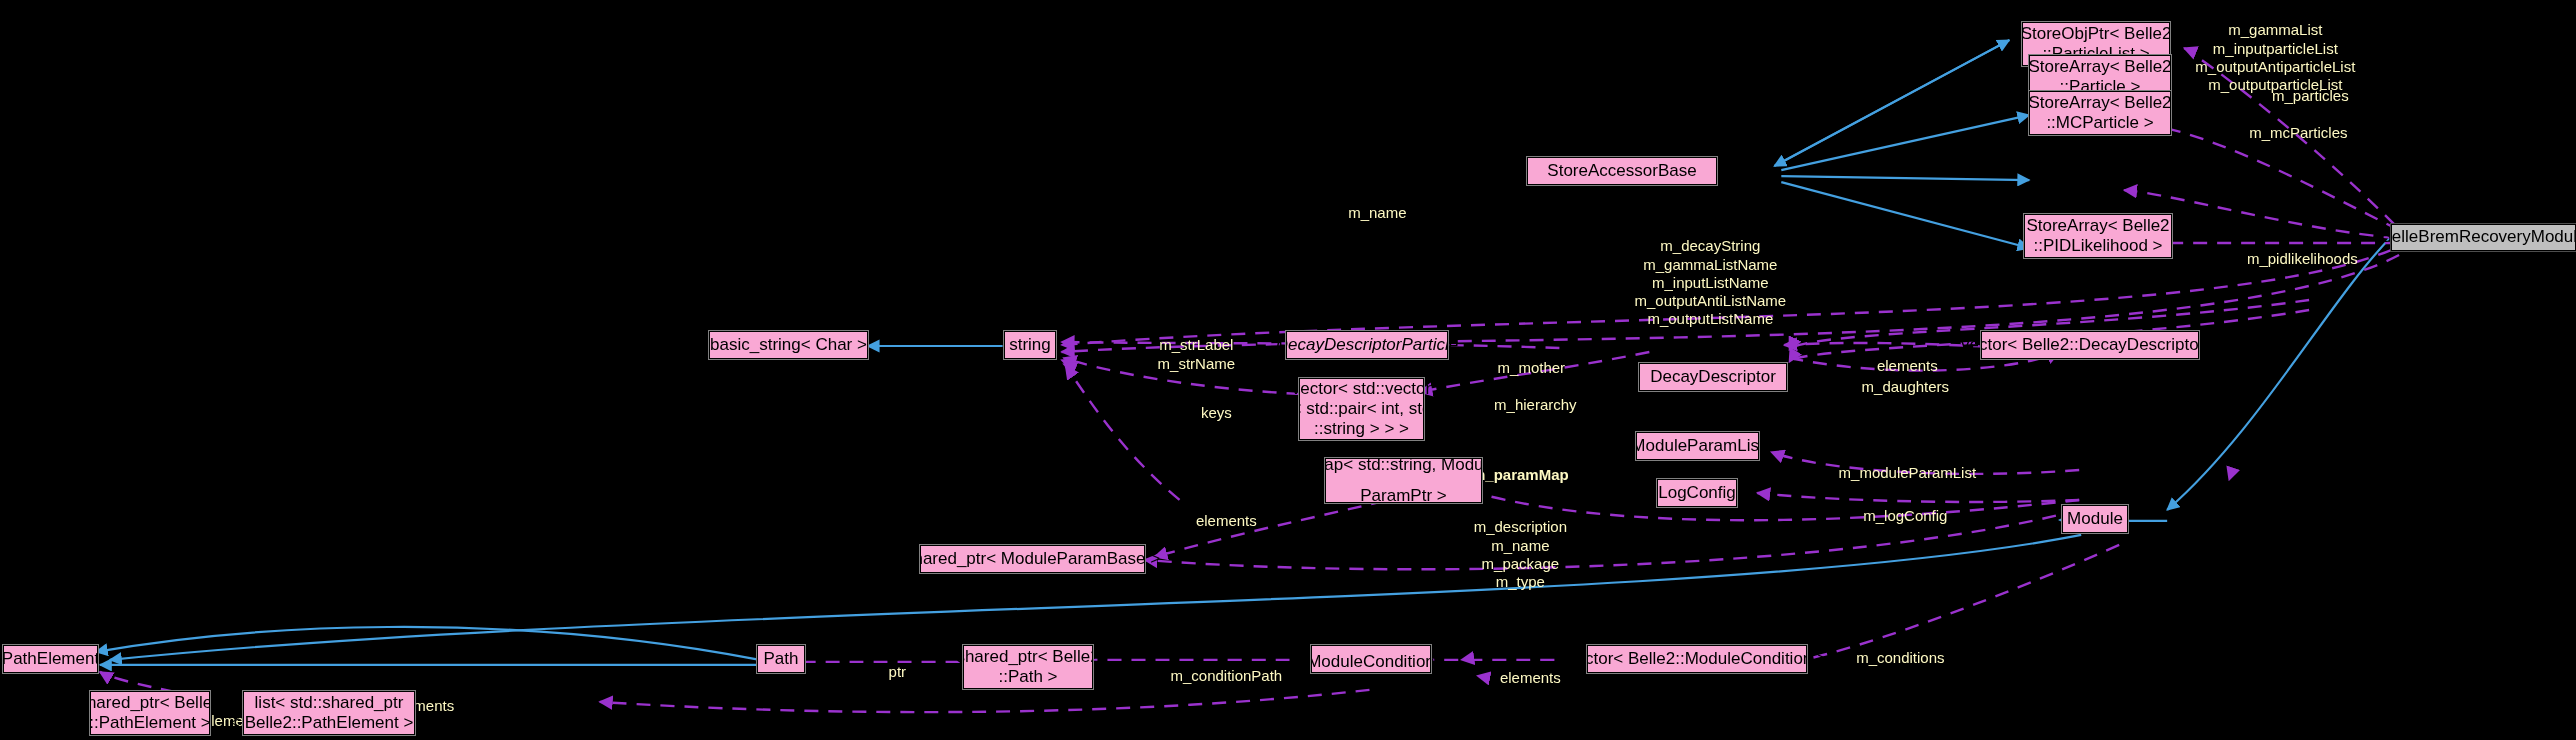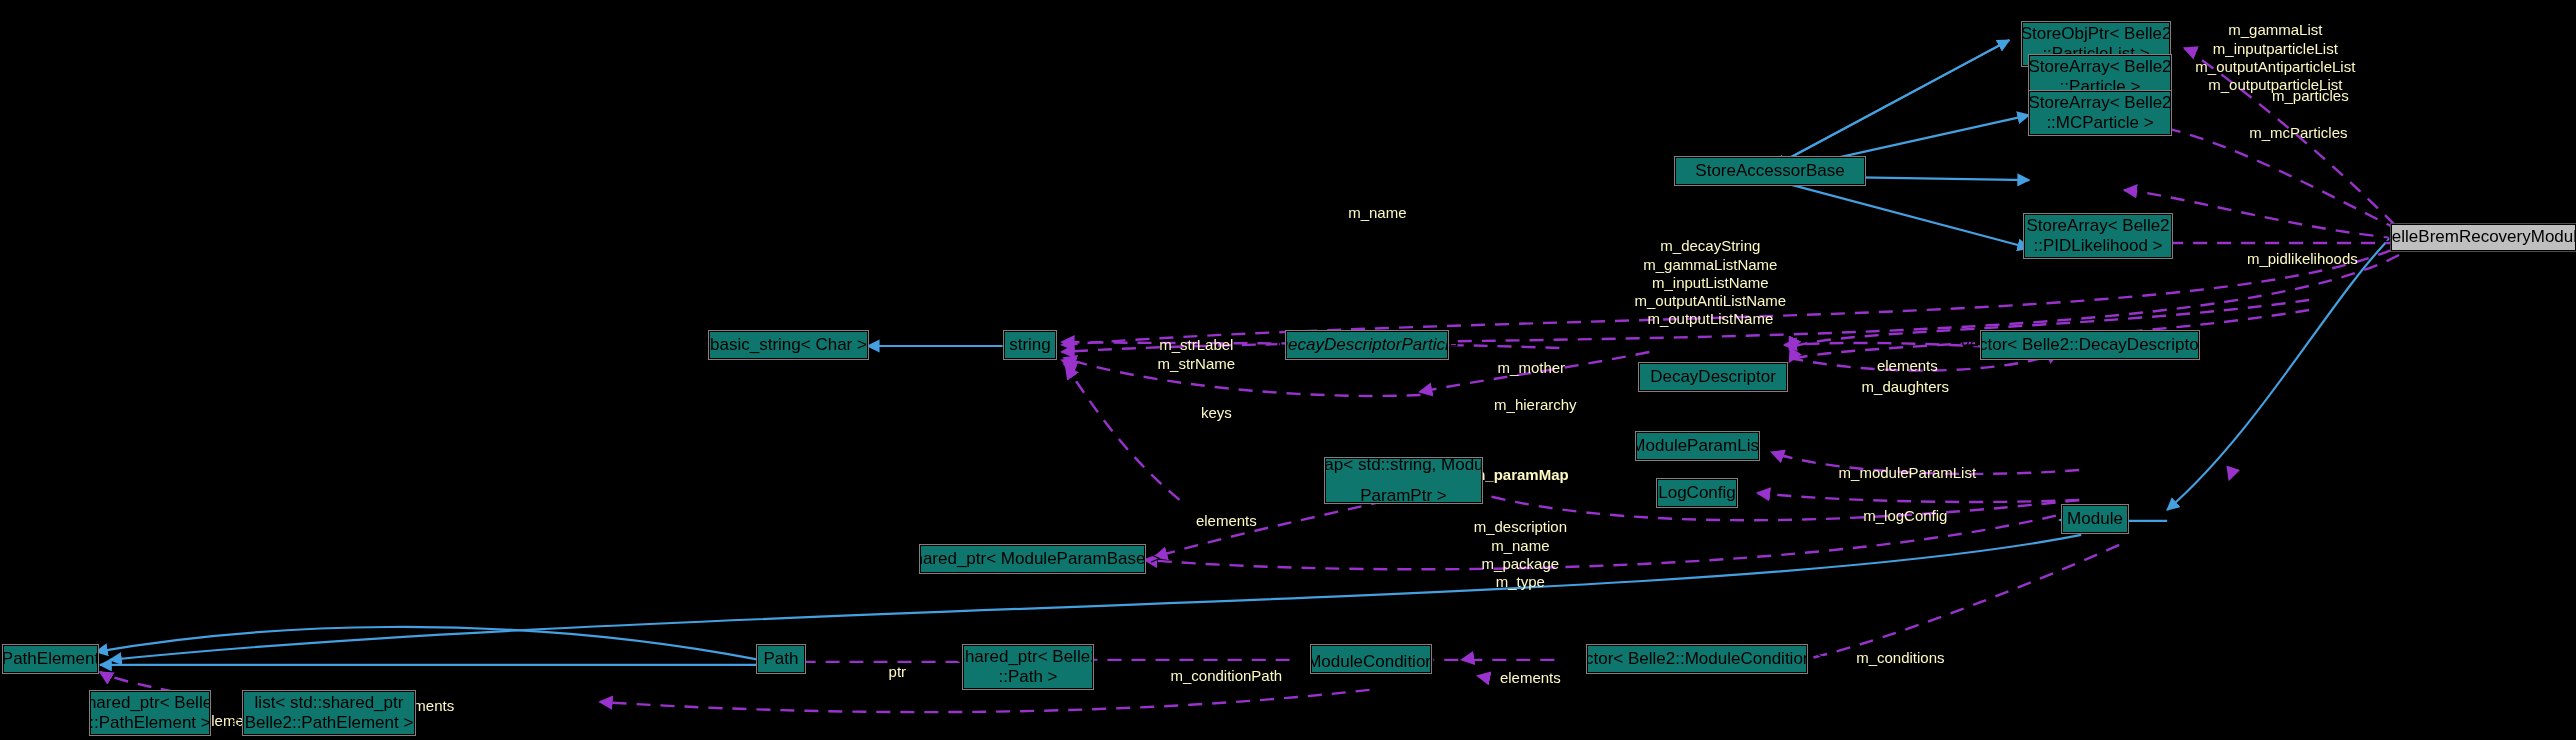--- a/index.html
+++ b/index.html
@@ -20,21 +20,21 @@
     position: absolute;
     left: 0;
     top: 0;
     width: 2576px;
     height: 741px;
     pointer-events: none;
   }
   .node {
     position: absolute;
     box-sizing: border-box;
-    background: #0f766e;
+    background: #f9a8d4;
     border: 1px solid #000000;
     outline: 1px solid #808080;
     color: #000000;
     font-size: 17px;
     line-height: 1.18;
     text-align: center;
     display: flex;
     flex-direction: column;
     align-items: center;
     justify-content: center;
@@ -155,36 +155,41 @@
   <div class="node" style="left:2029px; top:91px; width:142px; height:44px;">
     <span class="line">StoreArray&lt; Belle2</span>
     <span class="line">::MCParticle &gt;</span>
   </div>
 
   <div class="node" style="left:2024px; top:214px; width:148px; height:44px;">
     <span class="line">StoreArray&lt; Belle2</span>
     <span class="line">::PIDLikelihood &gt;</span>
   </div>
 
-  <div class="node" style="left:1675px; top:157px; width:190px; height:28px;">
+  <div class="node" style="left:1527px; top:157px; width:190px; height:28px;">
     <span class="line">StoreAccessorBase</span>
   </div>
 
   <div class="node" style="left:709px; top:331px; width:159px; height:28px;">
     <span class="line">basic_string&lt; Char &gt;</span>
   </div>
 
   <div class="node" style="left:1004px; top:331px; width:52px; height:28px;">
     <span class="line">string</span>
   </div>
 
   <div class="node" style="left:1286px; top:331px; width:162px; height:28px;font-style:italic;">
     <span class="line">DecayDescriptorParticle</span>
   </div>
 
+  <div class="node" style="left:1299px; top:378px; width:125px; height:62px;">
+    <span class="line">vector&lt; std::vector</span>
+    <span class="line">&lt; std::pair&lt; int, std</span>
+    <span class="line">::string &gt; &gt; &gt;</span>
+  </div>
 
   <div class="node" style="left:1325px; top:458px; width:157px; height:45px;gap:10px;">
     <span class="line">map&lt; std::string, Module</span>
     <span class="line">ParamPtr &gt;</span>
   </div>
 
   <div class="node" style="left:920px; top:545px; width:225px; height:28px;">
     <span class="line">shared_ptr&lt; ModuleParamBase &gt;</span>
   </div>
 

